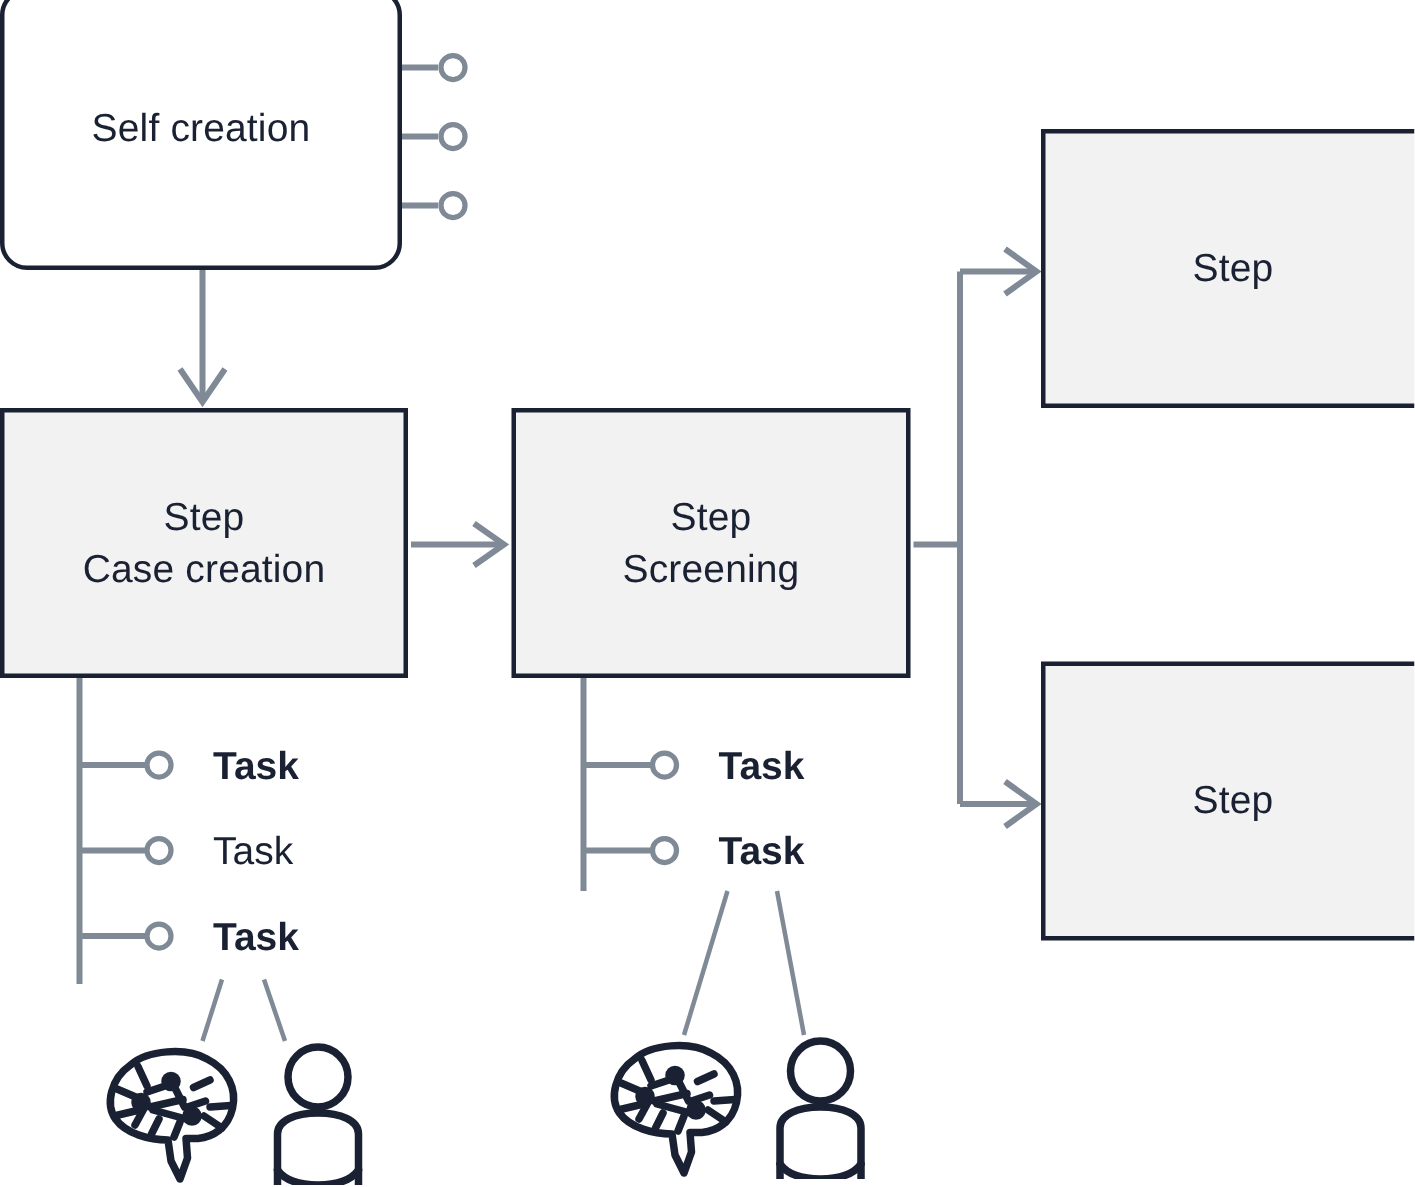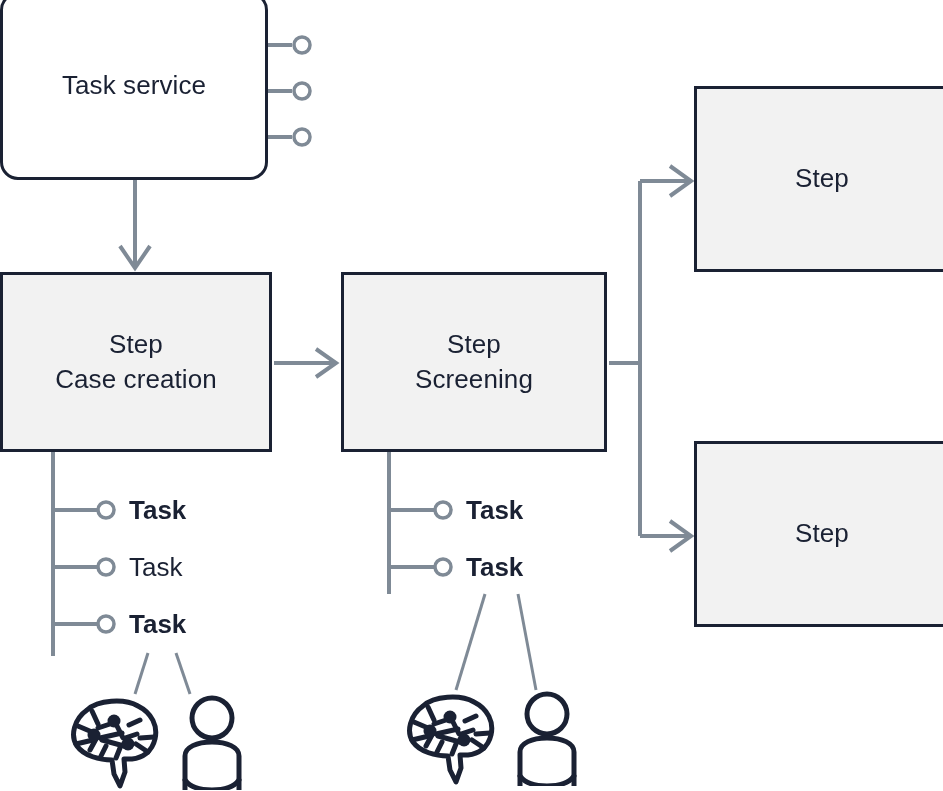--- a/index.html
+++ b/index.html
@@ -58,20 +58,21 @@
   #node-step-top     { left: 694px; top: 86px;  width: 256px; height: 186px; }
   #node-step-bottom  { left: 694px; top: 441px; width: 256px; height: 186px; }
 
   
   .task-label {
     position: absolute;
     font-size: 26px;
     color: #1a2133;
     white-space: nowrap;
     line-height: 1;
+    margin-left: 13px;
   }
   .task-label.bold { font-weight: 700; }
   .task-label.regular { font-weight: 400; }
 
   
   .icon-wrap { position: absolute; }
 </style>
 </head>
 <body>
 
@@ -135,21 +136,21 @@
       <circle cx="302" cy="137" r="8"></circle>
       <circle cx="106" cy="510" r="8"></circle>
       <circle cx="106" cy="567" r="8"></circle>
       <circle cx="106" cy="624" r="8"></circle>
       <circle cx="443" cy="510" r="8"></circle>
       <circle cx="443" cy="567" r="8"></circle>
     </g>
   </svg>
 
   <div class="node rounded" id="node-self-service">
-    <span class="node-label">Task service</span>
+    <span class="node-label">Self creation</span>
   </div>
 
   <div class="node" id="node-case-creation">
     <span class="node-label">Step
 Case creation</span>
   </div>
 
   <div class="node" id="node-screening">
     <span class="node-label">Step
 Screening</span>

